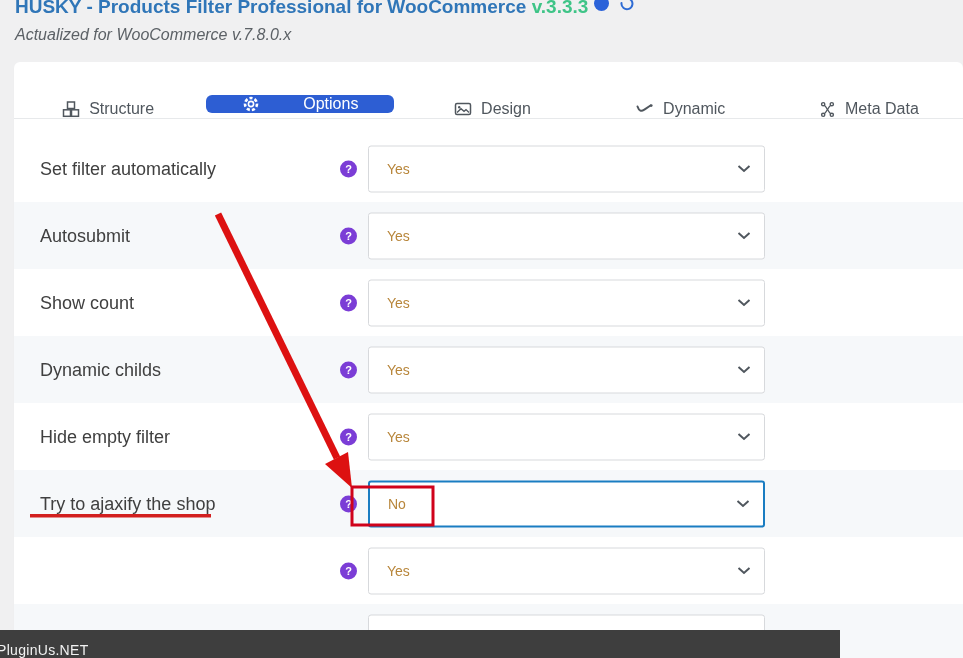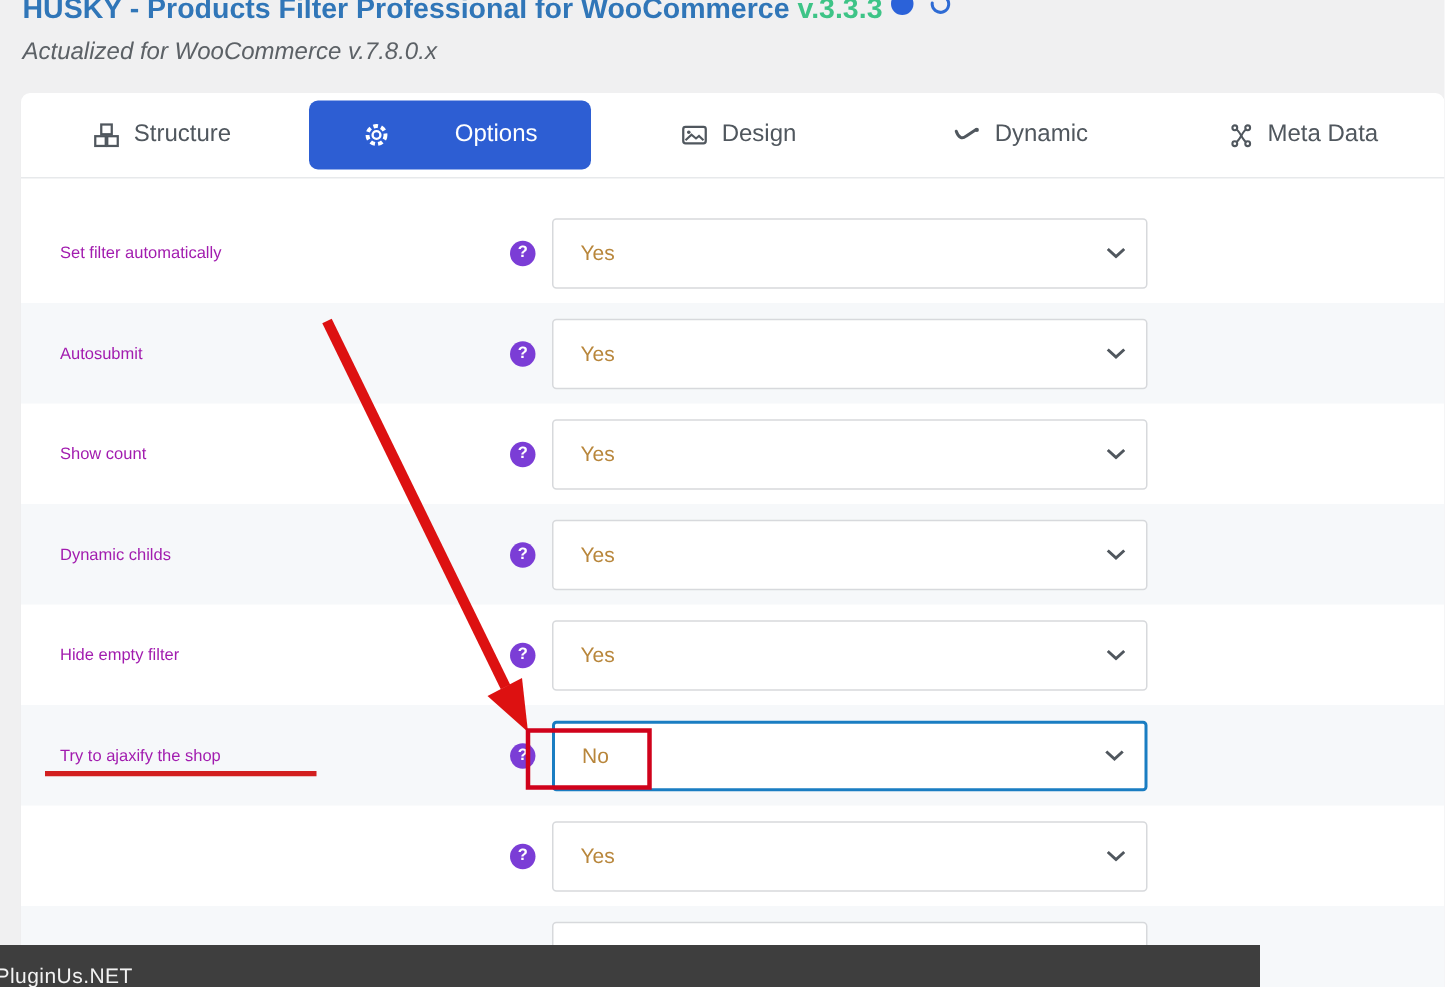--- a/index.html
+++ b/index.html
@@ -27,37 +27,37 @@
   .page-subtitle { font-style:italic; color:#5c6166; font-size:16px; margin-top:9px; }
 
   
   .card {
     position:absolute; left:14px; top:62px; width:949px; height:596px;
     background:#ffffff; border-radius:6px 6px 0 0;
     box-shadow:0 1px 1px rgba(0,0,0,.05);
   }
 
   
-  .tabs { display:flex; height:57px; border-bottom:1px solid #e7e9eb; }
+  .tabs { display:flex; height:57px; border-bottom:1px solid #e7e9eb;align-items:flex-end; }
   .tab {
     flex:1; display:flex; align-items:center; justify-content:center; gap:9px;
     color:#50575e; font-size:16px; cursor:pointer;
   }
   .tab.active {
     background:#2d5ed3; color:#ffffff; border-radius:6px; margin:5px 4px;gap:43px;
   }
   .tab svg { flex:0 0 auto; }
 
   
   .rows { padding-top:16px; }
   .row { position:relative; height:67px; }
   .row.alt { background:#f6f8fa; }
   .row-label {
     position:absolute; left:26px; top:50%; transform:translateY(-50%);
-    font-size:11px; color:#a21caf; max-width:300px;
+    font-size:18px; color:#404040; max-width:300px;
   }
   .help {
     position:absolute; left:326px; top:50%; transform:translateY(-50%);
     width:17px; height:17px; border-radius:50%; background:#7b3dd6;
     color:#ffffff; font-size:11px; font-weight:bold;
     display:flex; align-items:center; justify-content:center; cursor:pointer;
   }
   .select {
     position:absolute; left:354px; top:50%; transform:translateY(-50%);
     width:397px; height:47px; background:#ffffff;

